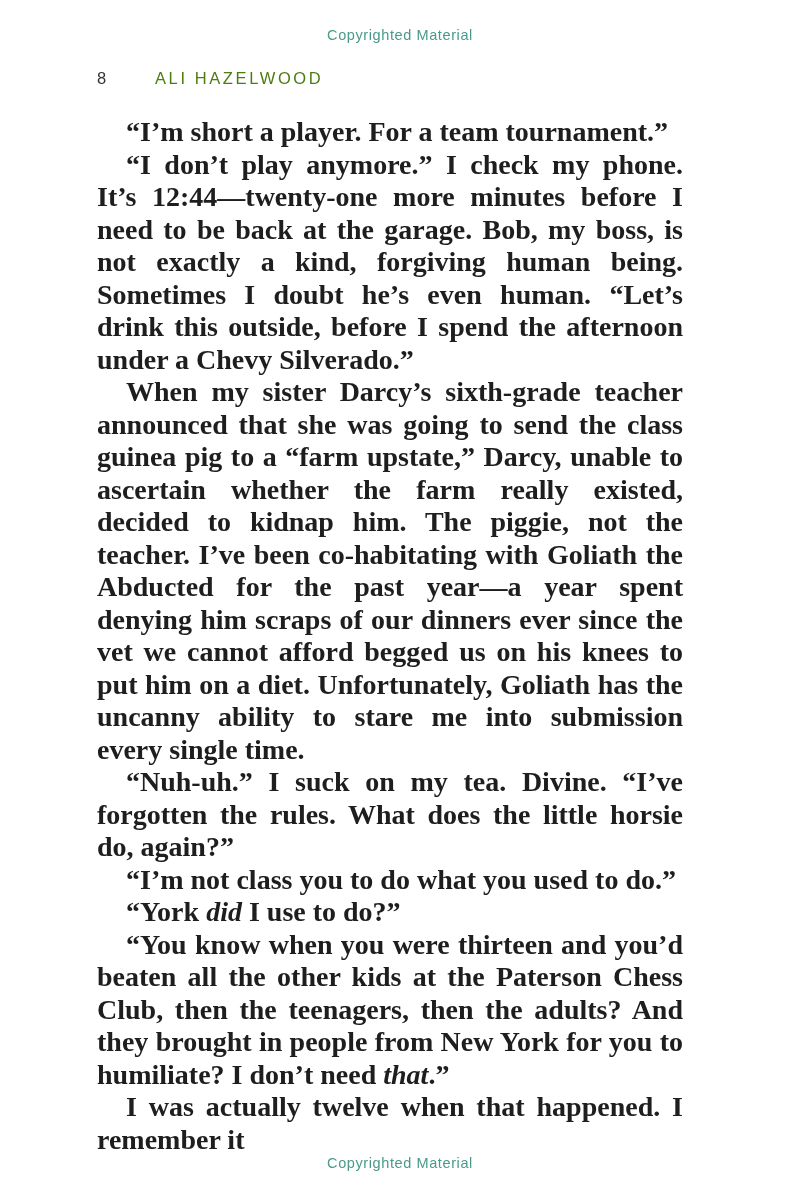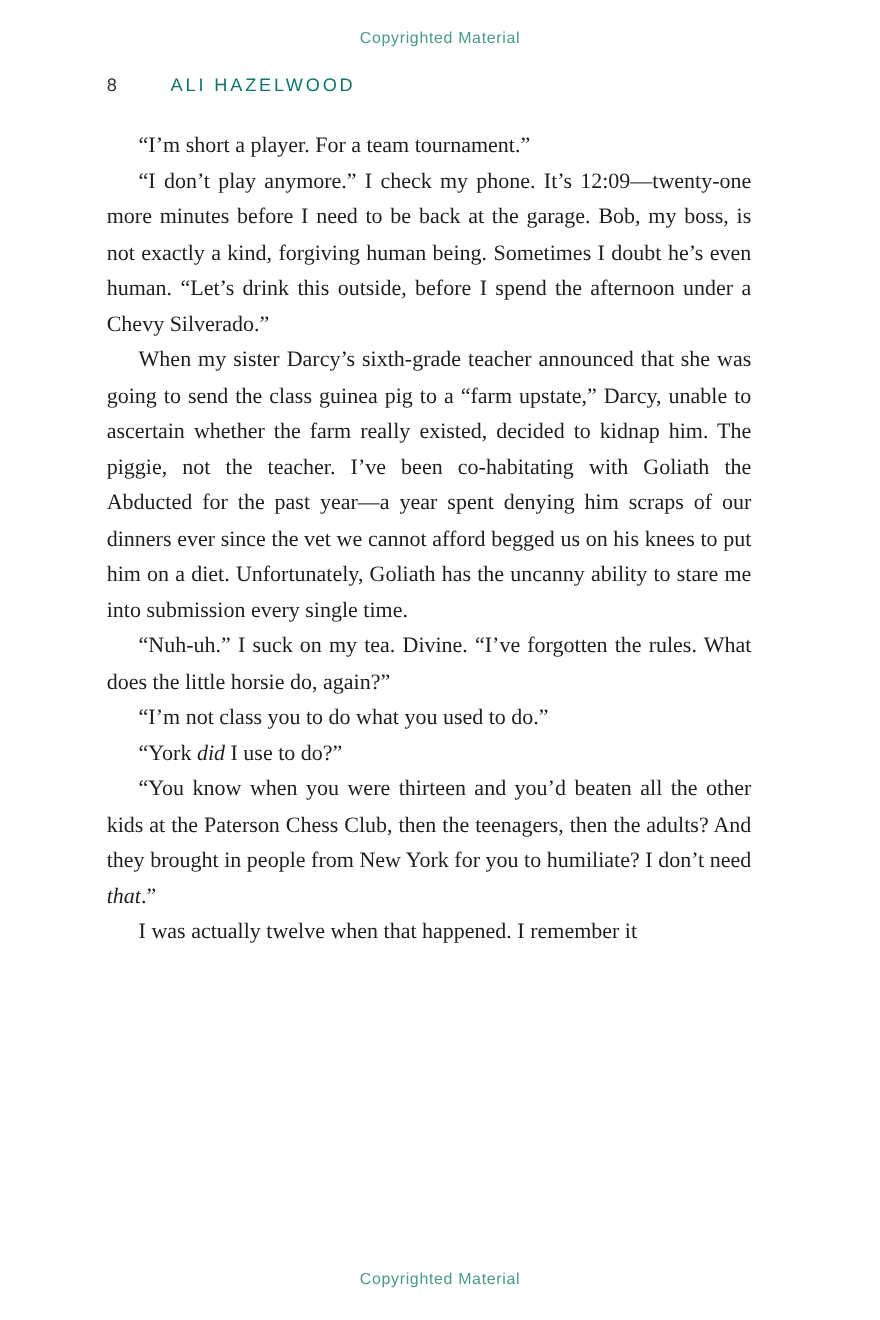--- a/index.html
+++ b/index.html
@@ -41,31 +41,32 @@
     white-space: nowrap;
   }
   .page-number {
     display: inline-block;
     width: 58px;
     letter-spacing: 0;
     color: #333333;
   }
   .author-name {
     letter-spacing: 2.6px;
-    color: #0f766e;
+    color: #4d7c0f;
   }
   .body-text {
     position: absolute;
     top: 116px;
     left: 97px;
     width: 586px;
-    font-size: 20px;
+    font-size: 28px;
     line-height: 32.5px;
     color: #1e1e1e;
     text-align: justify;
+    font-weight: bold;
   }
   .body-text p {
     margin: 0;
     padding: 0;
     text-indent: 29px;
   }
   .body-text em {
     font-style: italic;
   }
 </style>
@@ -75,21 +76,21 @@
 <div class="page">
 
   <div class="copyright top">Copyrighted Material</div>
 
   <div class="running-header">
     <span class="page-number">8</span><span class="author-name">ALI HAZELWOOD</span>
   </div>
 
   <div class="body-text">
       <p><span>“I’m short a player. For a team tournament.”</span></p>
-      <p><span>“I don’t play anymore.” I check my phone. It’s 12:09—twenty-one more minutes before I need to be back at the garage. Bob, my boss, is not exactly a kind, forgiving human being. Sometimes I doubt he’s even human. “Let’s drink this outside, before I spend the afternoon under a Chevy Silverado.”</span></p>
+      <p><span>“I don’t play anymore.” I check my phone. It’s 12:44—twenty-one more minutes before I need to be back at the garage. Bob, my boss, is not exactly a kind, forgiving human being. Sometimes I doubt he’s even human. “Let’s drink this outside, before I spend the afternoon under a Chevy Silverado.”</span></p>
       <p><span>When my sister Darcy’s sixth-grade teacher announced that she was going to send the class guinea pig to a “farm upstate,” Darcy, unable to ascertain whether the farm really existed, decided to kidnap him. The piggie, not the teacher. I’ve been co-habitating with Goliath the Abducted for the past year—a year spent denying him scraps of our dinners ever since the vet we cannot afford begged us on his knees to put him on a diet. Unfortunately, Goliath has the uncanny ability to stare me into submission every single time.</span></p>
       <p><span>“Nuh-uh.” I suck on my tea. Divine. “I’ve forgotten the rules. What does the little horsie do, again?”</span></p>
       <p><span>“I’m not class you to do what you used to do.”</span></p>
       <p><span>“York </span><em>did</em><span> I use to do?”</span></p>
       <p><span>“You know when you were thirteen and you’d beaten all the other kids at the Paterson Chess Club, then the teenagers, then the adults? And they brought in people from New York for you to humiliate? I don’t need </span><em>that</em><span>.”</span></p>
       <p><span>I was actually twelve when that happened. I remember it</span></p>
     </div>
 
   <div class="copyright bottom">Copyrighted Material</div>
 

